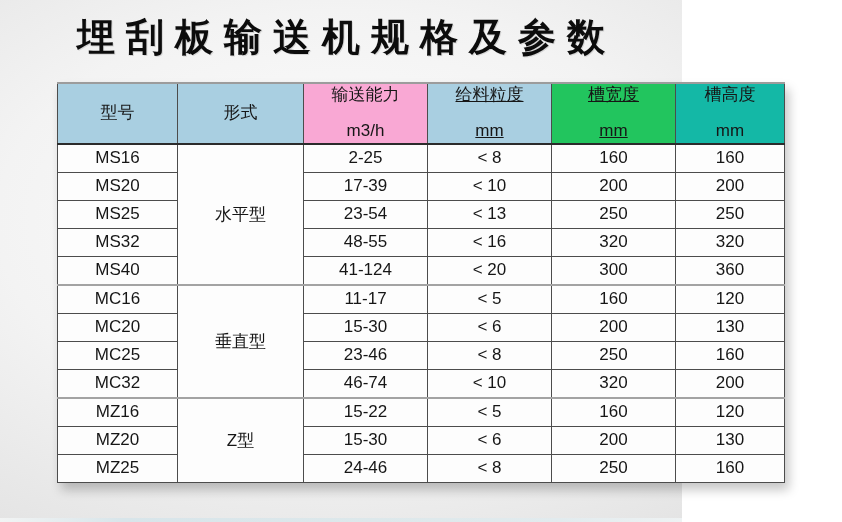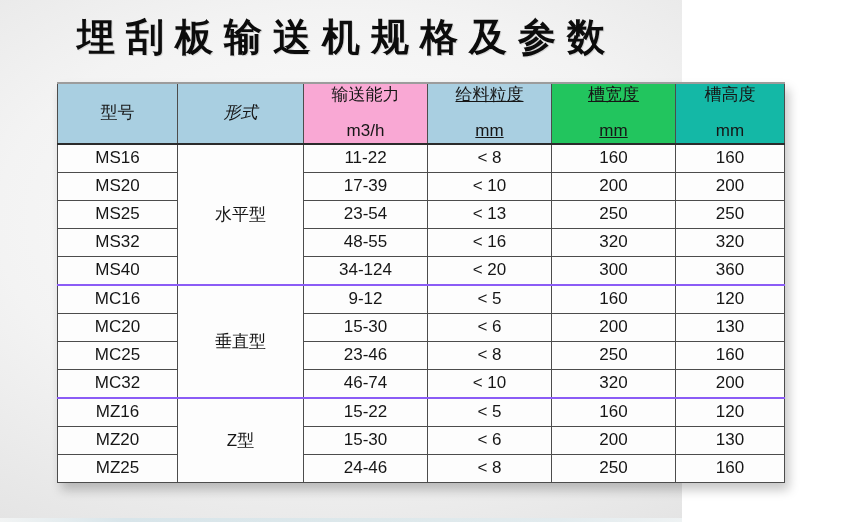--- a/index.html
+++ b/index.html
@@ -32,21 +32,21 @@
     padding: 0; color: #161616;
     overflow: hidden; white-space: nowrap;
   }
   .spec-table thead th {
     height: 54px; font-weight: normal; font-size: 17px; line-height: 1.32;
     border-top: 2px solid #9c9c9c;
     border-bottom: 2px solid #2b2b2b;
   }
   .spec-table thead th .unit { display: block; margin-top: 14px; }
   .spec-table tbody td { height: 27px; font-size: 17px; }
-  .spec-table tbody tr.group-start td { border-top: 2px solid #8b5cf6; }
+  .spec-table tbody tr.group-start td { border-top: 2px solid #a3a3a3; }
   .bottom-strip {
     position: absolute; left: 0; right: 0; bottom: 0; height: 4px;
     background: linear-gradient(to right,
                 #f2f4f4 0%, #d8e5ea 18%, #dde8eb 55%, #e2ebee 82%, #eef2f3 100%);
   }
 </style>
 </head>
 <body>
 
 <div class="stage">
@@ -60,21 +60,21 @@
       <col style="width:124px">
       <col style="width:124px">
       <col style="width:124px">
       <col style="width:109px">
     </colgroup>
     <thead>
       <tr>
         <th style="background: rgb(169, 207, 225);">
           <span>型号</span>
         </th>
-        <th style="background: rgb(169, 207, 225); font-style: italic;">
+        <th style="background: rgb(169, 207, 225);">
           <span>形式</span>
         </th>
         <th style="background: #f9a8d4;">
           <span>输送能力</span>
           <span class="unit">m3/h</span>
         </th>
         <th style="background: rgb(169, 207, 225); text-decoration: underline;">
           <span>给料粒度</span>
           <span class="unit">mm</span>
         </th>
@@ -85,21 +85,21 @@
         <th style="background: #14b8a6;">
           <span>槽高度</span>
           <span class="unit">mm</span>
         </th>
       </tr>
     </thead>
     <tbody>
         <tr class="group-start">
           <td>MS16</td>
           <td rowspan="5">水平型</td>
-          <td>11-22</td>
+          <td>2-25</td>
           <td>&lt; 8</td>
           <td>160</td>
           <td>160</td>
         </tr>
         <tr>
           <td>MS20</td>
           <td>17-39</td>
           <td>&lt; 10</td>
           <td>200</td>
           <td>200</td>
@@ -113,29 +113,29 @@
         </tr>
         <tr>
           <td>MS32</td>
           <td>48-55</td>
           <td>&lt; 16</td>
           <td>320</td>
           <td>320</td>
         </tr>
         <tr>
           <td>MS40</td>
-          <td>34-124</td>
+          <td>41-124</td>
           <td>&lt; 20</td>
           <td>300</td>
           <td>360</td>
         </tr>
         <tr class="group-start">
           <td>MC16</td>
           <td rowspan="4">垂直型</td>
-          <td>9-12</td>
+          <td>11-17</td>
           <td>&lt; 5</td>
           <td>160</td>
           <td>120</td>
         </tr>
         <tr>
           <td>MC20</td>
           <td>15-30</td>
           <td>&lt; 6</td>
           <td>200</td>
           <td>130</td>

